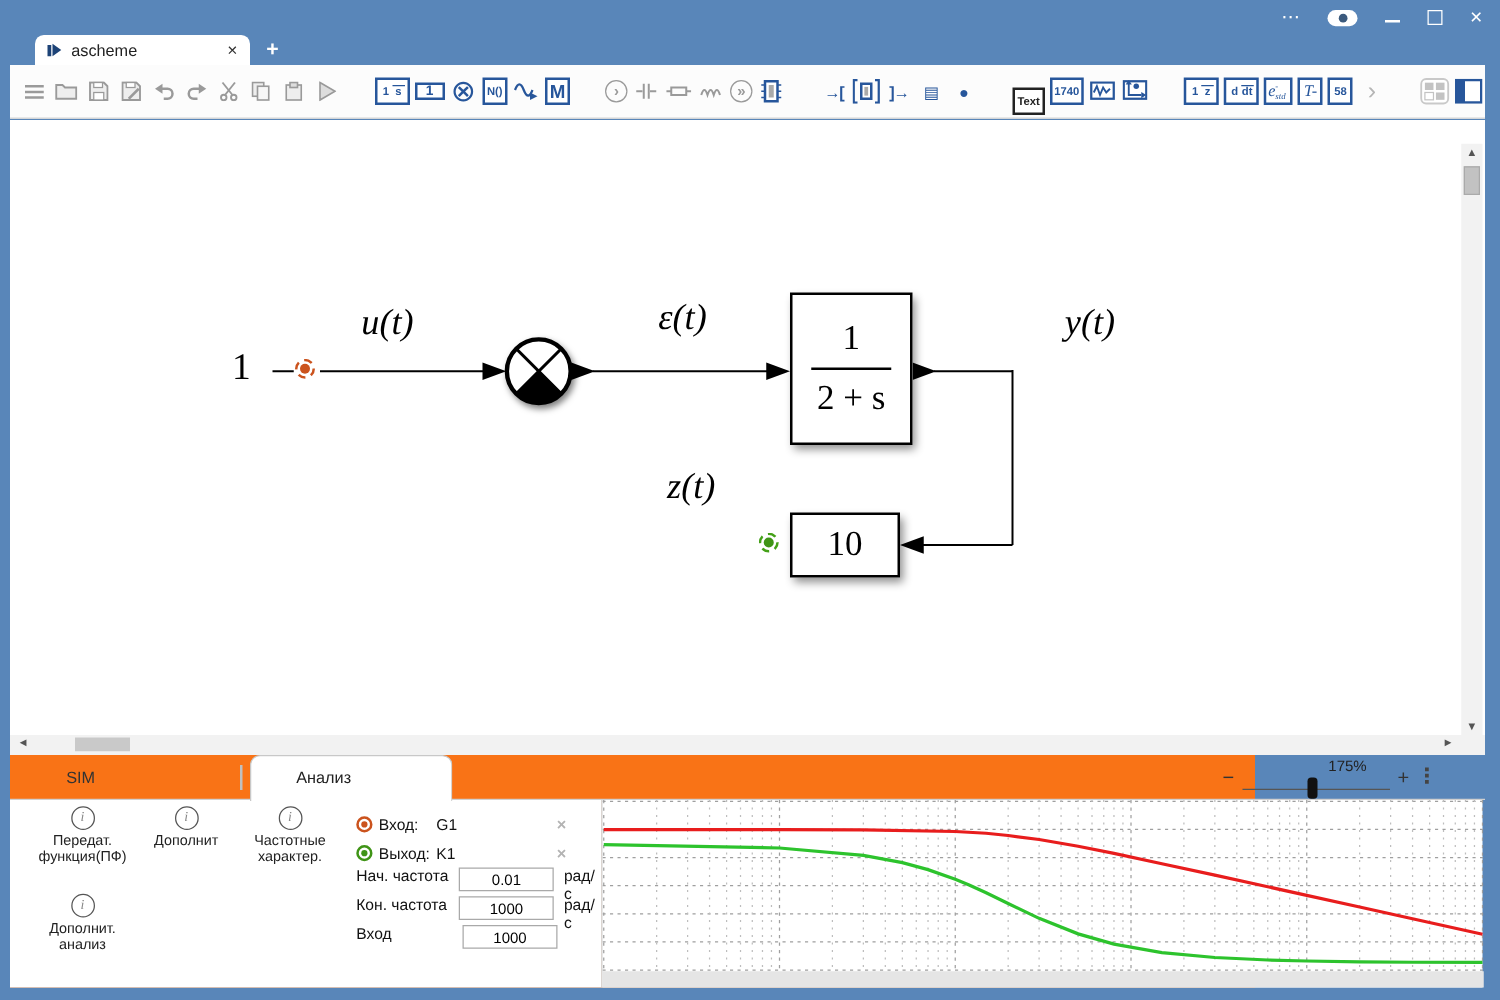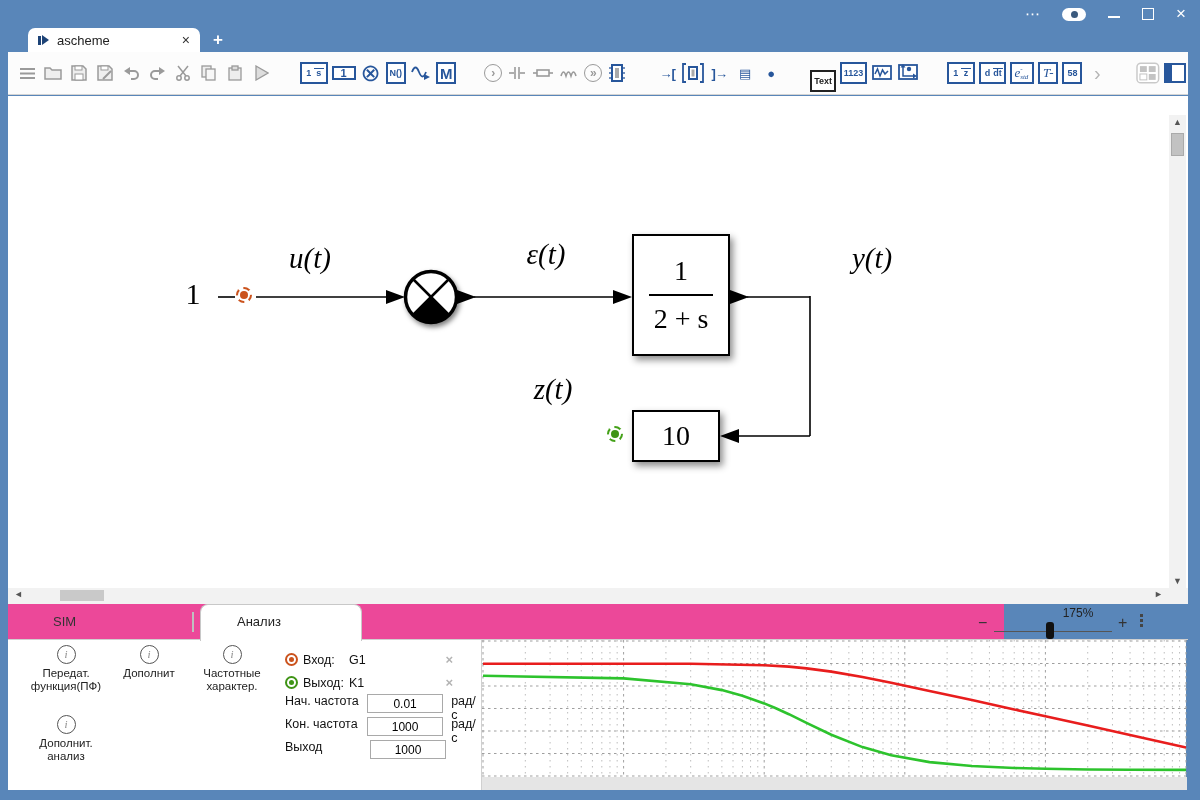--- a/index.html
+++ b/index.html
@@ -66,21 +66,21 @@
   
   #hscroll{left:8px;top:588px;width:1180px;height:16px;background:#f2f2f2;}
   #hscroll .thumb{position:absolute;left:52px;top:2px;width:44px;height:11px;background:#c9c9c9;}
   #hscroll .ar{position:absolute;top:1px;font-size:9px;color:#555;}
   #hscroll .al{left:6px;} #hscroll .arr{left:1146px;}
   #vscroll{left:1169px;top:115px;width:17px;height:473px;background:#f2f2f2;}
   #vscroll .thumb{position:absolute;left:2px;top:18px;width:13px;height:23px;background:#c2c2c2;border:1px solid #aaa;box-sizing:border-box;}
   #vscroll .ar{position:absolute;left:4px;font-size:9px;color:#555;}
   #vscroll .au{top:2px;} #vscroll .ad{bottom:2px;}
   
-  #bottom-panel{left:8px;top:604px;width:996px;height:186px;background:#ec4899;}
+  #bottom-panel{left:8px;top:604px;width:996px;height:186px;background:#f97316;}
   #btabs{position:absolute;left:0;top:0;width:1180px;height:36px;border-bottom:1px solid #d0d0d0;box-sizing:border-box;}
   #tab-sim{position:absolute;left:0;top:0;width:182px;height:36px;line-height:36px;padding-left:45px;
     font-size:13px;color:#333;box-sizing:border-box;}
   #tab-sep{position:absolute;left:184px;top:8px;width:2px;height:20px;background:#c0c0c0;}
   #tab-analysis{position:absolute;left:192px;top:0;width:162px;height:37px;line-height:34px;background:#fff;
     border:1px solid #c8c8c8;border-bottom:none;border-radius:8px 8px 0 0;padding-left:36px;
     font-size:13px;color:#222;box-sizing:border-box;z-index:2;}
   #zoomctl{position:absolute;right:10px;top:2px;width:200px;height:34px;}
   #zoom-val{position:absolute;left:55px;top:0;width:90px;text-align:center;font-size:12px;color:#222;}
   #zoom-minus{position:absolute;left:0px;top:8px;font-size:16px;color:#333;}
@@ -264,21 +264,21 @@
       <svg width="22" height="20" viewBox="0 0 22 20">
         <path d="M4 1 h-3 v18 h3 M18 1 h3 v18 h-3" fill="none" stroke="currentColor" stroke-width="1.8"></path>
         <rect x="7" y="4" width="8" height="12" fill="#fff" stroke="currentColor" stroke-width="2"></rect>
         <rect x="9.5" y="6.5" width="3" height="7" fill="#aaa"></rect>
       </svg>
     </span>
     <span class="tool blue portt">]→</span>
     <span class="tool blue">▤</span>
     <span class="tool blue">●</span>
     <span class="tool dark boxed lbl gap">Text</span>
-    <span class="tool blue boxed lbl">1123</span>
+    <span class="tool blue boxed lbl">1740</span>
     <span class="tool blue">
       <svg width="20" height="17" viewBox="0 0 20 17">
         <rect x="1" y="1" width="18" height="13" fill="#fff" stroke="currentColor" stroke-width="1.8"></rect>
         <path d="M3 9 l2.5-5 2.5 7 2.5-6 2.5 4 3-3" fill="none" stroke="currentColor" stroke-width="1.5"></path>
       </svg>
     </span>
     <span class="tool blue">
       <svg width="20" height="18" viewBox="0 0 20 18">
         <rect x="1" y="1" width="18" height="14" fill="#fff" stroke="currentColor" stroke-width="1.8"></rect>
         <circle cx="11" cy="5" r="2.2" fill="currentColor"></circle>
@@ -435,21 +435,21 @@
               <span class="flabel">Нач. частота</span>
               <input value="0.01" style="">
               <span class="funit">рад/с</span>
             </div>
             <div class="frow">
               <span class="flabel">Кон. частота</span>
               <input value="1000" style="">
               <span class="funit">рад/с</span>
             </div>
             <div class="frow">
-              <span class="flabel">Выход</span>
+              <span class="flabel">Вход</span>
               <input value="1000" style="">
               <span class="funit"></span>
             </div>
           </div>
       </div>
     </div>
     <div id="plot-col">
       <svg id="plot-svg" width="705" height="137">
           <line x1="0" y1="1" x2="705" y2="1" stroke="#9f9f9f" stroke-width="1" stroke-dasharray="2.5,3.5"></line>
           <line x1="0" y1="23.5" x2="705" y2="23.5" stroke="#9f9f9f" stroke-width="1" stroke-dasharray="2.5,3.5"></line>

